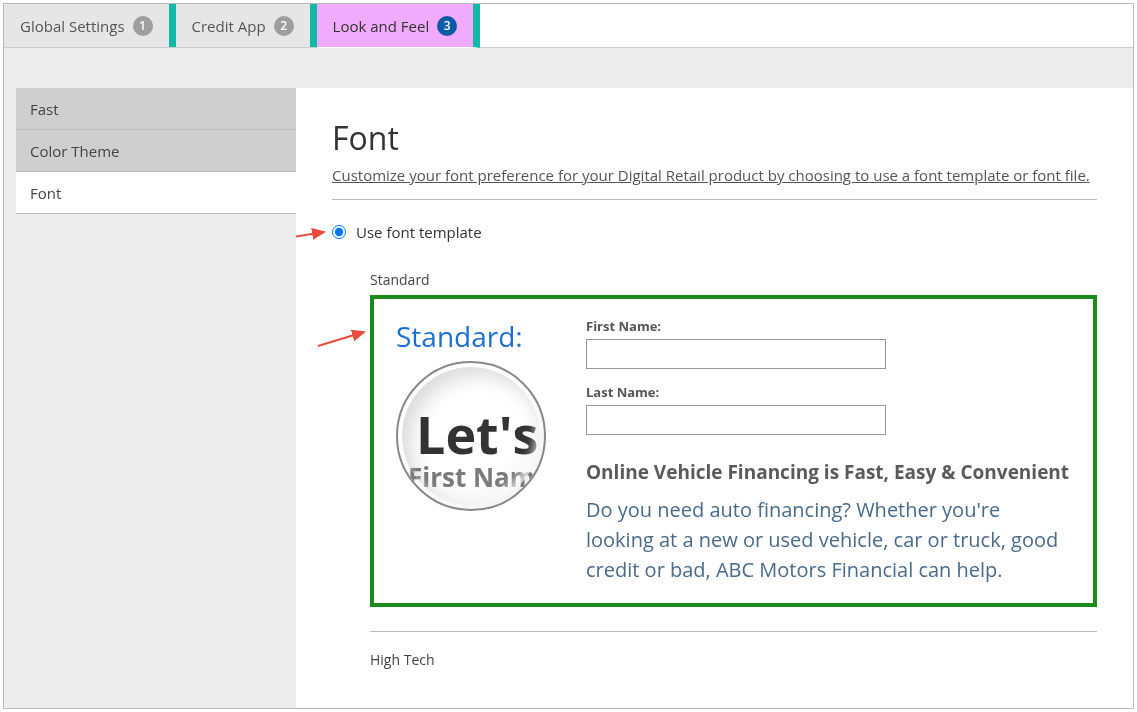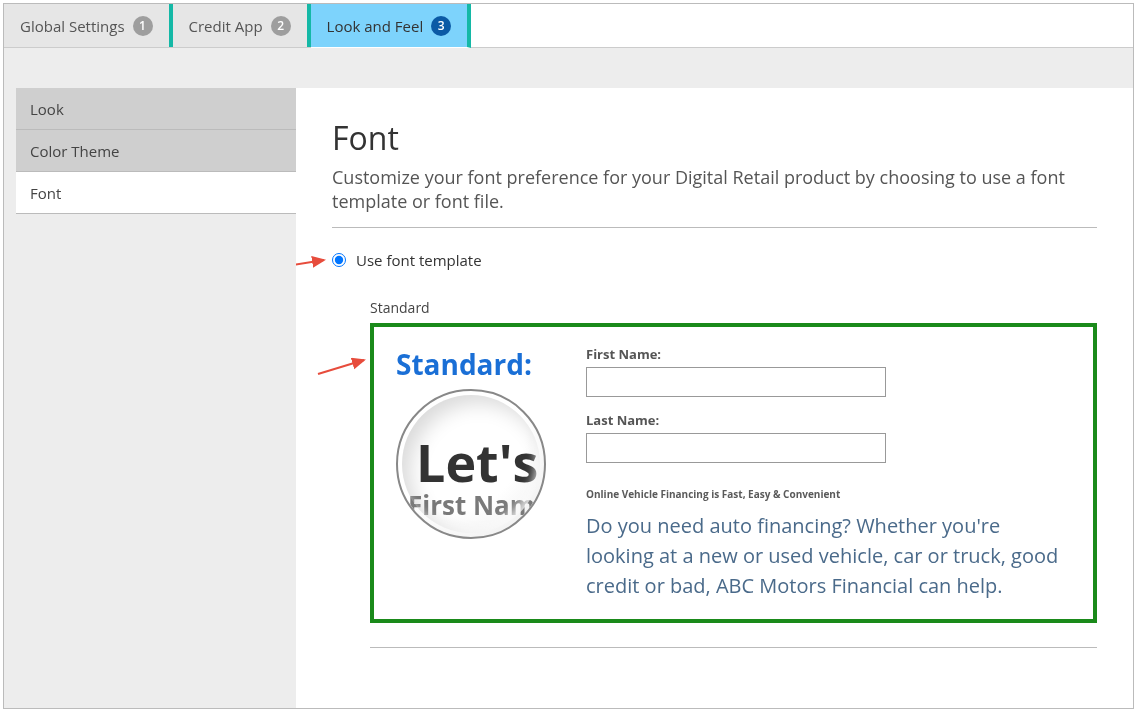--- a/index.html
+++ b/index.html
@@ -23,27 +23,27 @@
     background: #fff;
     border-bottom: 1px solid #ccc;
     height: 44px;
   }
   .top-tab {
     display: flex;
     align-items: center;
     padding: 0 16px;
     font-size: 15px;
     color: #555;
-    border-right: 4px solid #14b8a6;
+    border-right: 7px solid #14b8a6;
     background: #e6e6e6;
     cursor: pointer;
     gap: 8px;
   }
   .top-tab.active {
-    background: #7dd3fc;
+    background: #f0abfc;
     color: #333;
     border-bottom: 1px solid #fff;
     margin-bottom: -1px;
   }
   .tab-badge {
     display: inline-flex;
     align-items: center;
     justify-content: center;
     width: 20px; height: 20px;
     border-radius: 50%;
@@ -86,24 +86,25 @@
     position: relative;
     overflow: hidden;
   }
   .page-title {
     font-size: 32px;
     font-weight: 400;
     color: #333;
     margin-bottom: 6px;
   }
   .page-desc {
-    font-size: 18px;
+    font-size: 15px;
     color: #555;
     padding-bottom: 14px;
     border-bottom: 1px solid #bbb;
+    text-decoration: underline;
   }
   .radio-row {
     display: flex;
     align-items: center;
     gap: 10px;
     margin-top: 22px;
     font-size: 15px;
     color: #333;
     position: relative;
   }
@@ -139,21 +140,21 @@
     border: none;
     padding-bottom: 0;
   }
   .card-left {
     width: 170px;
     flex-shrink: 0;
     position: relative;
   }
   .card-title {
     font-size: 28px;
-    font-weight: 700;
+    font-weight: 400;
     color: #1a6fd6;
     margin-bottom: 6px;
   }
   .magnifier {
     width: 150px; height: 150px;
     border: 2px solid #888;
     border-radius: 50%;
     background: radial-gradient(circle at 35% 30%, #fff 0%, #fff 55%, #e8e8e8 100%);
     overflow: hidden;
     position: relative;
@@ -199,21 +200,21 @@
   }
   .field-input {
     width: 300px;
     height: 30px;
     border: 1px solid #999;
     margin-bottom: 14px;
     padding: 0 6px;
     font-size: 14px;
   }
   .card-subhead {
-    font-size: 10px;
+    font-size: 19px;
     font-weight: 700;
     color: #5a5a5a;
     margin-top: 10px;
     margin-bottom: 10px;
   }
   .card-body {
     font-size: 20px;
     color: #4a6a8a;
     line-height: 1.5;
     max-width: 480px;
@@ -246,21 +247,21 @@
     </div>
     <div class="top-tab active">
       <span>Look and Feel</span>
       <span class="tab-badge">3</span>
     </div>
   </div>
 
   <div class="body-area">
 
     <div class="sidebar">
-      <div class="side-item">Look</div>
+      <div class="side-item">Fast</div>
       <div class="side-item">Color Theme</div>
       <div class="side-item active">Font</div>
     </div>
 
     <div class="main-panel">
 
       <div class="page-title">Font</div>
       <div class="page-desc">Customize your font preference for your Digital Retail product by choosing to use a font template or font file.</div>
 
       <div class="radio-row">
@@ -299,16 +300,23 @@
             <input class="field-input" type="text" style="">
             <div class="field-label">Last Name:</div>
             <input class="field-input" type="text" style="">
             <div class="card-subhead">Online Vehicle Financing is Fast, Easy &amp; Convenient</div>
             <div class="card-body">Do you need auto financing? Whether you're looking at a new or used vehicle, car or truck, good credit or bad, ABC Motors Financial can help.</div>
           </div>
         </div>
         <hr class="divider">
       </div>
 
+      <div class="template-block hightech" style="margin-top:18px;">
+        <div class="template-label">High Tech</div>
+        <div class="template-card no-border">
+          
+          
+        </div>
+      </div>
 
     </div>
   </div>
 </div>
 
 </body></html>

